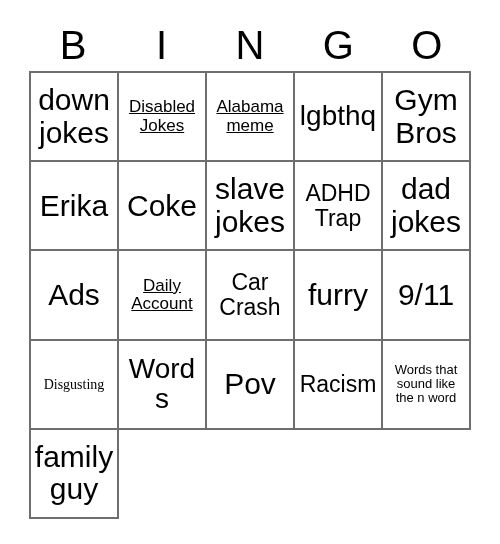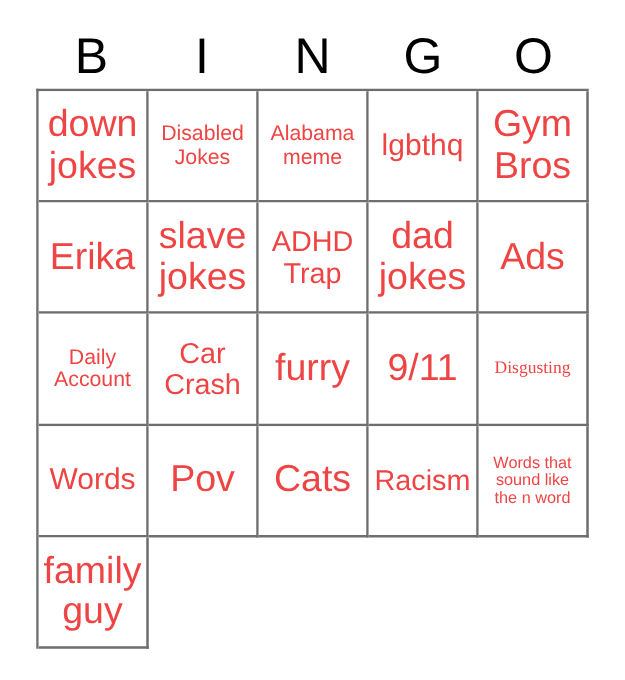--- a/index.html
+++ b/index.html
@@ -62,31 +62,31 @@
     align-items: center;
     justify-content: center;
     text-align: center;
     padding: 2px 3px;
     overflow: hidden;
     background: #ffffff;
   }
 
   .cell-text {
     display: block;
-    color: #ef4444;
+    color: #000000;
     line-height: 1.08;
     word-break: break-word;
     hyphens: none;
   }
 
   
   .fs-xl  { font-size: 30px; }
-  .fs-lg  { font-size: 24px; text-align: right; }
+  .fs-lg  { font-size: 28px; }
   .fs-md  { font-size: 23px; }
-  .fs-sm  { font-size: 17px; }
+  .fs-sm  { font-size: 17px; text-decoration: underline; }
   .fs-xs  { font-size: 14px; font-family: Liberation Serif, serif; }
   .fs-xxs { font-size: 13px; }
 </style>
 </head>
 <body>
 
 <div class="bingo-card">
 
   <div class="header-row">
     <div class="header-cell">B</div>
@@ -108,20 +108,23 @@
       </div>
     <div class="cell">
         <span class="cell-text fs-lg">lgbthq</span>
       </div>
     <div class="cell">
         <span class="cell-text fs-xl">Gym Bros</span>
       </div>
 
     <div class="cell">
         <span class="cell-text fs-xl">Erika</span>
+      </div>
+    <div class="cell">
+        <span class="cell-text fs-xl">Coke</span>
       </div>
     <div class="cell">
         <span class="cell-text fs-xl">slave jokes</span>
       </div>
 
     <div class="cell">
         <span class="cell-text fs-md">ADHD Trap</span>
       </div>
     <div class="cell">
         <span class="cell-text fs-xl">dad jokes</span>
@@ -146,23 +149,20 @@
         <span class="cell-text fs-xs">Disgusting</span>
       </div>
     <div class="cell">
         <span class="cell-text fs-lg">Words</span>
       </div>
 
     <div class="cell">
         <span class="cell-text fs-xl">Pov</span>
       </div>
     <div class="cell">
-        <span class="cell-text fs-xl">Cats</span>
-      </div>
-    <div class="cell">
         <span class="cell-text fs-md">Racism</span>
       </div>
     <div class="cell">
         <span class="cell-text fs-xxs">Words that sound like the n word</span>
       </div>
     <div class="cell">
         <span class="cell-text fs-xl">family guy</span>
       </div>
   </div>
 

